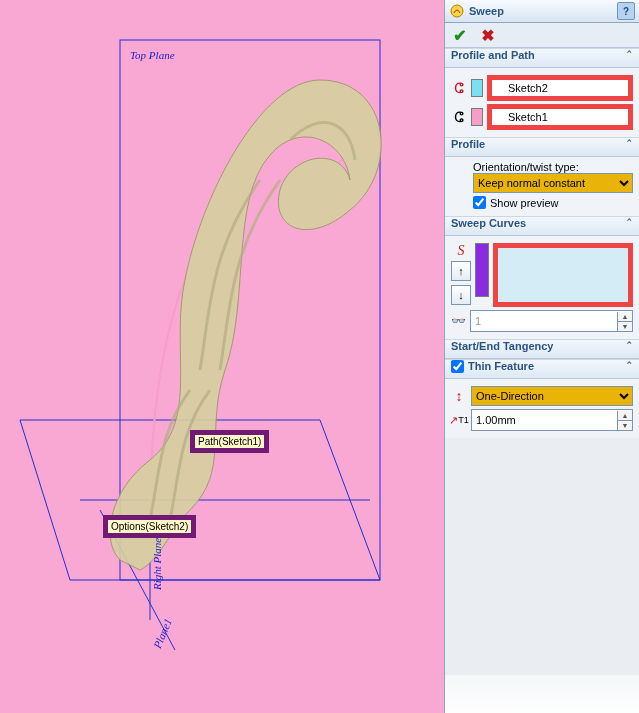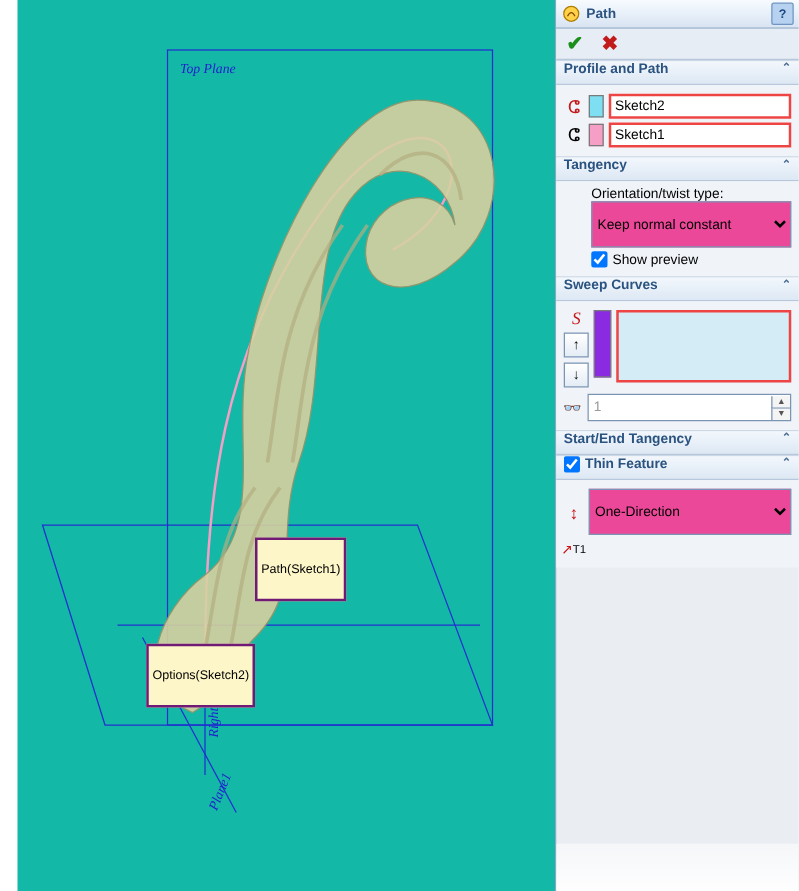--- a/index.html
+++ b/index.html
@@ -1,53 +1,53 @@
 <!DOCTYPE html>
 <html><head>
 <meta charset="utf-8">
 <style>
 html,body{margin:0;padding:0;font-family:Tahoma,Arial,sans-serif;font-size:11px;color:#000;background:#fff}
 .app{position:relative;width:639px;height:713px;overflow:hidden}
-.viewport{position:absolute;left:14px;top:0;width:445px;height:713px;background:#14b8a6}
+.viewport{position:absolute;left:0;top:0;width:445px;height:713px;background:#f9a8d4}
 .panel{position:absolute;right:0;top:0;width:194px;height:713px;background:#eaeef3;border-left:1px solid #8ca6c4}
 .titlebar{display:flex;align-items:center;height:22px;background:linear-gradient(#f7fbff,#d8e4f2);border-bottom:1px solid #8ca6c4;padding:0 4px;font-weight:bold;color:#2b5380}
 .titlebar .ticon{width:16px;height:16px;margin-right:4px;display:flex;align-items:center;justify-content:center}
 .titlebar .help{margin-left:auto;width:16px;height:16px;background:#b6d2f0;border:1px solid #6f94c0;border-radius:2px;color:#1c4a80;display:flex;align-items:center;justify-content:center;font-weight:bold;font-size:10px}
 .confirmbar{display:flex;align-items:center;height:24px;border-bottom:1px solid #b8c8dc;padding:0 6px;gap:10px;background:#e6edf5}
 .ok-ico,.x-ico{width:18px;height:18px;display:flex;align-items:center;justify-content:center;font-size:16px;font-weight:bold}
 .ok-ico{color:#1a8f1a}.x-ico{color:#c21b1b}
 .section{border-top:1px solid #cdd8e6}
 .section-hd{display:flex;height:18px;background:linear-gradient(#f2f7fc,#dde8f4);padding:0 6px;font-weight:bold;color:#2b5380;border-bottom:1px solid #b8c8dc}
 .section-hd .chev{margin-left:auto;color:#4a6a92;font-size:9px}
 .section-body{background:#f0f4f9;padding:4px 6px}
 .row{display:flex;align-items:center;gap:4px;margin:3px 0}
 .indent{padding-left:22px}
 .swatch{width:10px;height:16px;border:1px solid #7a7a7a}
 .swatch.cyan{background:#7edff2}
 .swatch.pink{background:#f59ec6}
 .swatch.purple{width:12px;height:52px;background:#8a2be2}
-.selbox{flex:1;height:16px;border:2px solid #ef4444;background:#fff;padding:0 3px;display:flex;align-items:center}
+.selbox{flex:1;height:16px;border:5px solid #ef4444;background:#fff;padding:0 16px;display:flex;align-items:center}
 .selbox.big{height:52px;background:#d3ecf5;align-items:flex-start;padding-top:2px}
 .lead-ico{width:16px;height:16px;display:flex;align-items:center;justify-content:center;font-size:14px}
 .lead-ico.red{color:#c21b1b}.lead-ico.blk{color:#000}.lead-ico.redS{color:#c21b1b;font-style:italic;font-family:serif}
 label.lbl{color:#000}
-select{width:100%;height:37px;font:inherit;border:1px solid #7a94b4;background:#ec4899}
+select{width:100%;height:20px;font:inherit;border:1px solid #7a94b4;background:#eab308}
 input[type=checkbox]{width:13px;height:13px;margin:0}
 .spin{display:flex;align-items:center;border:1px solid #7a94b4;background:#fff;height:20px}
 .spin .val{flex:1;padding:0 4px}
 .spin .btns{display:flex;flex-direction:column}
 .spin .btns span{width:14px;height:9px;border-left:1px solid #7a94b4;font-size:7px;display:flex;align-items:center;justify-content:center;color:#555;background:#f4f4f4}
 .spin .btns span:first-child{border-bottom:1px solid #7a94b4}
 .arrowbtn{width:18px;height:18px;border:1px solid #7a94b4;background:linear-gradient(#fff,#e4ecf5);display:flex;align-items:center;justify-content:center;font-size:11px;margin:2px 0}
 .disabled{color:#999}
 .glasses{color:#888;font-size:12px}
 .reflect{position:absolute;left:0;right:0;bottom:0;height:38px;background:linear-gradient(rgba(255,255,255,.5),rgba(255,255,255,.95));pointer-events:none}
 
 .vp-lbl{position:absolute;color:#2020d0;font:italic 11px/1 "Times New Roman",serif;white-space:nowrap;transform-origin:left top}
-.path-tag,.prof-tag{position:absolute;background:#fdf6c8;border:2px solid #701a75;padding:18px 3px;font-size:10px}
+.path-tag,.prof-tag{position:absolute;background:#fdf6c8;border:5px solid #701a75;padding:1px 3px;font-size:10px}
 </style>
 </head>
 <body>
 
 <div class="app">
 
   <div class="viewport">
     <svg width="445" height="713">
 
       <g stroke="#2030d0" stroke-width="1" fill="none">
@@ -80,21 +80,21 @@
   </div>
 
   <div class="panel">
     <div class="titlebar">
       <span class="ticon">
         <svg width="16" height="16">
             <circle cx="8" cy="8" r="6" fill="#ffd24a" stroke="#b07d00"></circle>
             <path d="M5 10 Q8 4 11 10" stroke="#8a4a00" fill="none"></path>
           </svg>
       </span>
-      <span>Path</span>
+      <span>Sweep</span>
       <span class="help">?</span>
     </div>
     <div class="confirmbar">
       <span class="ok-ico">✔</span>
       <span class="x-ico">✖</span>
     </div>
 
     <div class="section">
       <div class="section-hd">
         <span>Profile and Path</span>
@@ -109,21 +109,21 @@
         <div class="row">
           <span class="lead-ico blk">ⵛ</span>
           <span class="swatch pink"></span>
           <span class="selbox">Sketch1</span>
         </div>
       </div>
     </div>
 
     <div class="section">
       <div class="section-hd">
-        <span>Tangency</span>
+        <span>Profile</span>
         <span class="chev">⌃</span>
       </div>
       <div class="section-body">
         <div class="indent">
           <label class="lbl">Orientation/twist type:</label>
           <select>
             <option>Keep normal constant</option>
           </select>
           <div class="row">
             <input type="checkbox" checked="" style="">
@@ -176,18 +176,25 @@
       </div>
       <div class="section-body">
         <div class="row">
           <span class="lead-ico" style="color:#c11">↕</span>
           <select style="flex:1">
             <option>One-Direction</option>
           </select>
         </div>
         <div class="row">
           <span class="lead-ico" style="color:#c11;font-size:11px">↗<sub style="color:#000">T1</sub></span>
+          <div class="spin" style="flex:1">
+            <span class="val">1.00mm</span>
+            <span class="btns">
+                <span>▲</span>
+                <span>▼</span>
+              </span>
+          </div>
         </div>
       </div>
     </div>
     <div class="reflect"></div>
   </div>
 </div>
 
 </body></html>

